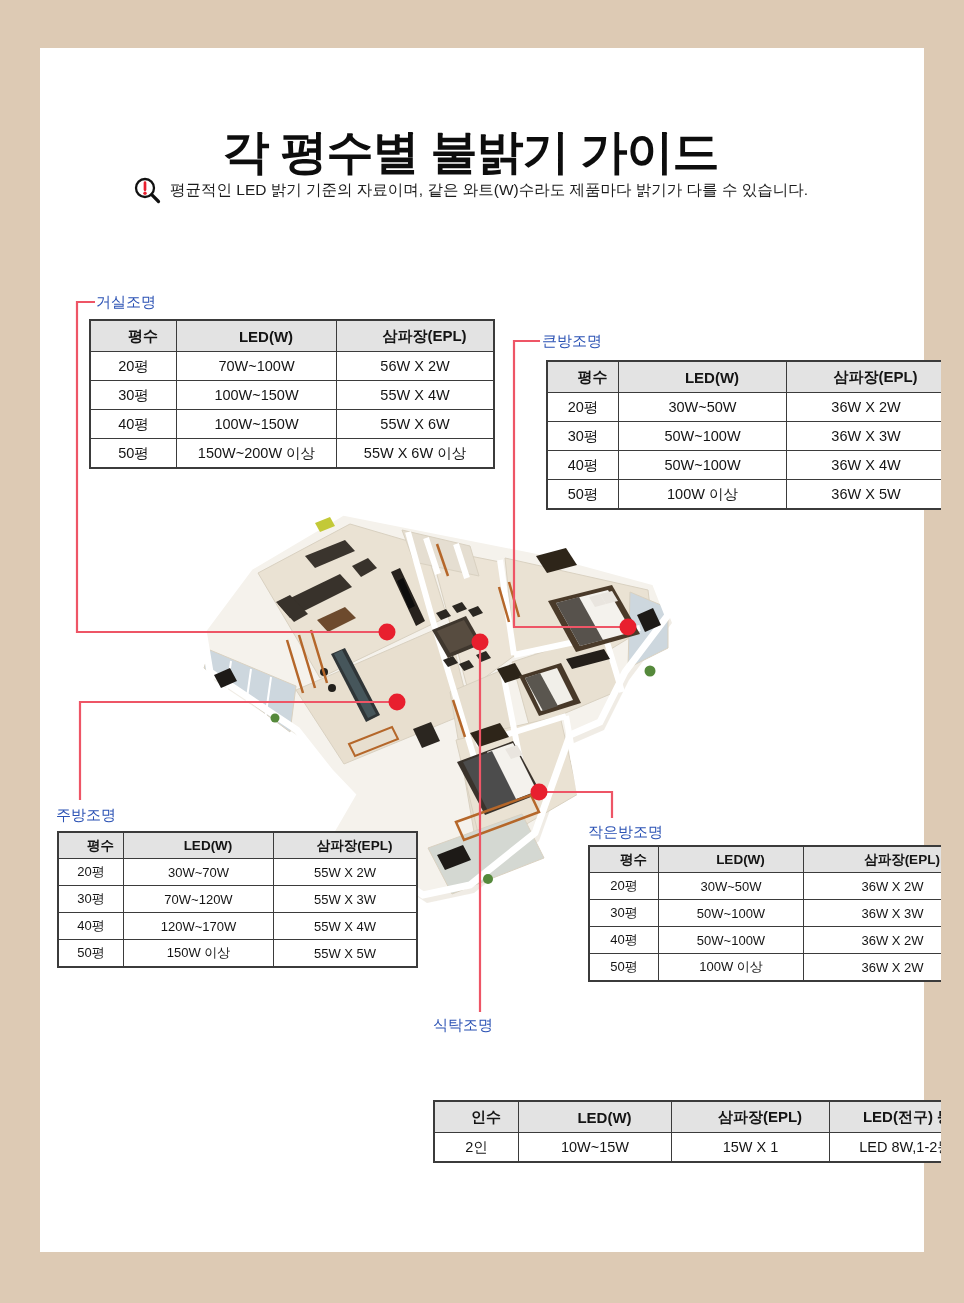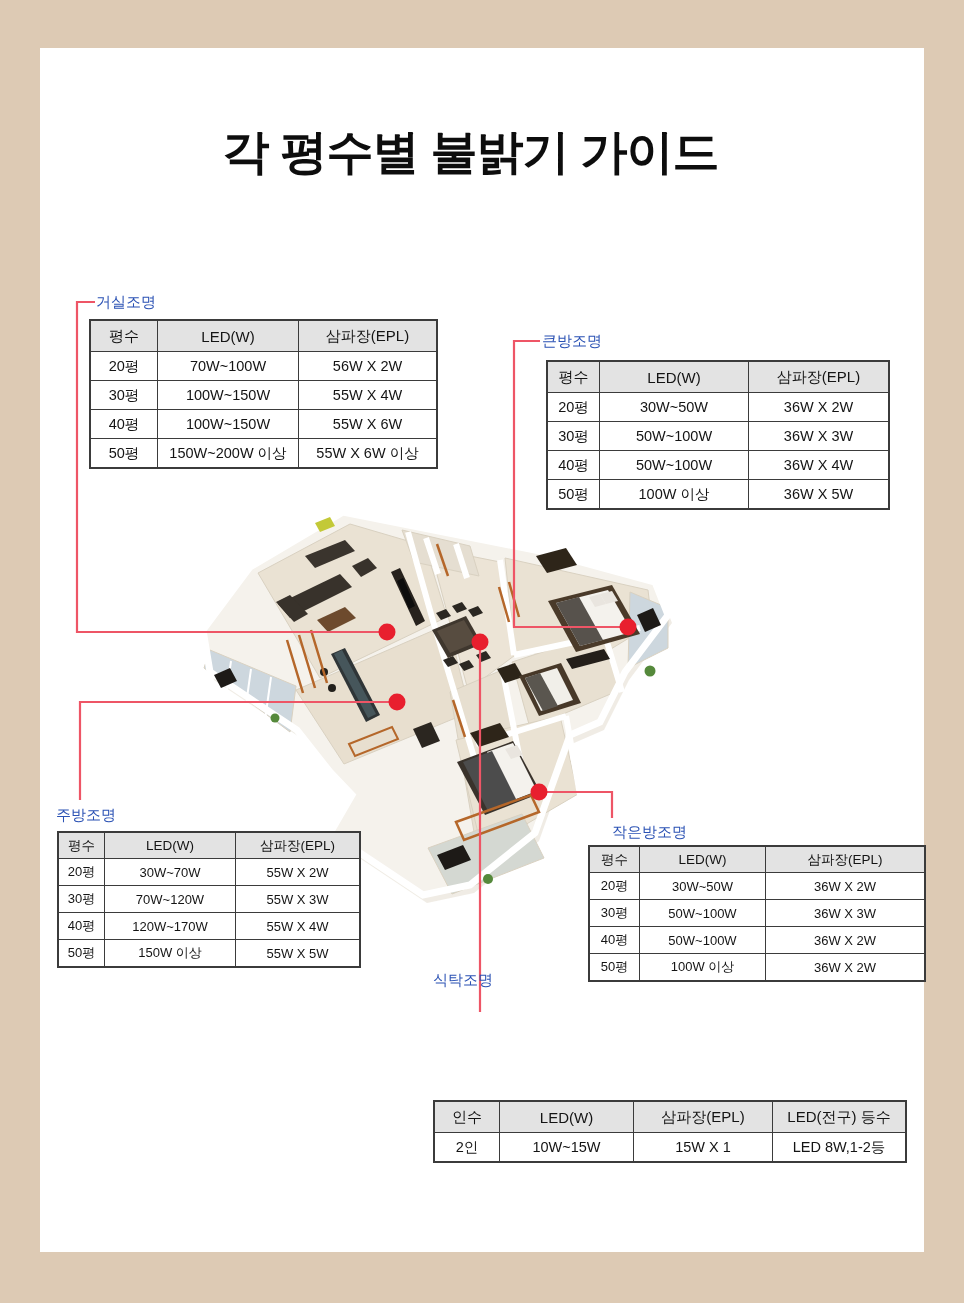--- a/index.html
+++ b/index.html
@@ -10,34 +10,34 @@
   .title{position:absolute;left:0;right:0;top:90px;text-align:center;
          font-size:47px;font-weight:800;color:#0d0d0d;letter-spacing:-1px;z-index:3;}
   .notice{position:absolute;left:0;right:0;top:176px;display:flex;justify-content:center;
           align-items:center;gap:9px;z-index:3;}
   .notice-text{font-size:15.5px;color:#1b1b1b;}
   .tlabel{position:absolute;font-size:15px;font-weight:400;color:#2b52b4;z-index:3;white-space:nowrap;}
   table.dtable{position:absolute;border-collapse:collapse;background:#fff;table-layout:fixed;
                z-index:3;border:2px solid #3b3b3b;}
   .dtable th,.dtable td{border:1px solid #3b3b3b;text-align:center;vertical-align:middle;
                padding:0;color:#141414;white-space:nowrap;}
-  .dtable th{background:#e3e3e3;font-weight:400;height:30px;font-size:15px;}
+  .dtable th{background:#e3e3e3;font-weight:700;height:30px;font-size:15px;padding-left:19px;}
   .dtable td{height:28px;font-size:14.5px;}
   .dtable.compact th{height:25px;font-size:13.5px;}
   .dtable.compact td{height:26px;font-size:13px;}
   #t-living {left:89px; top:319px; width:343px;}
   #t-big    {left:546px;top:360px; width:338px;}
   #t-kitchen{left:57px; top:831px; width:298px;}
   #t-small  {left:588px;top:845px; width:332px;}
   #t-dining {left:433px;top:1100px;width:467px;}
   #l-living {left:96px; top:293px;}
   #l-big    {left:542px;top:332px;text-align:center;}
   #l-kitchen{left:56px; top:806px;}
-  #l-small  {left:612px;top:823px;}
-  #l-dining {left:433px;top:971px;}
+  #l-small  {left:588px;top:823px;}
+  #l-dining {left:433px;top:1016px;}
 </style>
 </head>
 <body>
 
 <div class="canvas">
   <div class="sheet"></div>
 
   <svg class="overlay" viewBox="0 0 964 1303">
     <g>
 
@@ -152,20 +152,29 @@
       <circle cx="387" cy="632" r="8.5"></circle>
       <circle cx="628" cy="627" r="8.5"></circle>
       <circle cx="397" cy="702" r="8.5"></circle>
       <circle cx="539" cy="792" r="8.5"></circle>
       <circle cx="480" cy="642" r="8.5"></circle>
     </g>
   </svg>
 
   <h1 class="title">각 평수별 불밝기 가이드</h1>
 
+  <div class="notice">
+    <svg width="28" height="28" viewBox="0 0 28 28">
+      <circle cx="12" cy="12" r="9" fill="none" stroke="#111111" stroke-width="2.3"></circle>
+      <line x1="18.7" y1="18.7" x2="25.5" y2="25.5" stroke="#111111" stroke-width="3.2" stroke-linecap="round"></line>
+      <line x1="12" y1="6.7" x2="12" y2="13.8" stroke="#e81f2e" stroke-width="2.7" stroke-linecap="round"></line>
+      <circle cx="12" cy="17.3" r="1.7" fill="#e81f2e"></circle>
+    </svg>
+    <span class="notice-text">평균적인 LED 밝기 기준의 자료이며, 같은 와트(W)수라도 제품마다 밝기가 다를 수 있습니다.</span>
+  </div>
 
   <div class="tlabel" id="l-living">거실조명</div>
   <div class="tlabel" id="l-big">큰방조명</div>
   <div class="tlabel" id="l-kitchen">주방조명</div>
   <div class="tlabel" id="l-small">작은방조명</div>
   <div class="tlabel" id="l-dining">식탁조명</div>
 
   <table class="dtable" id="t-living">
       <thead>
         <tr>

